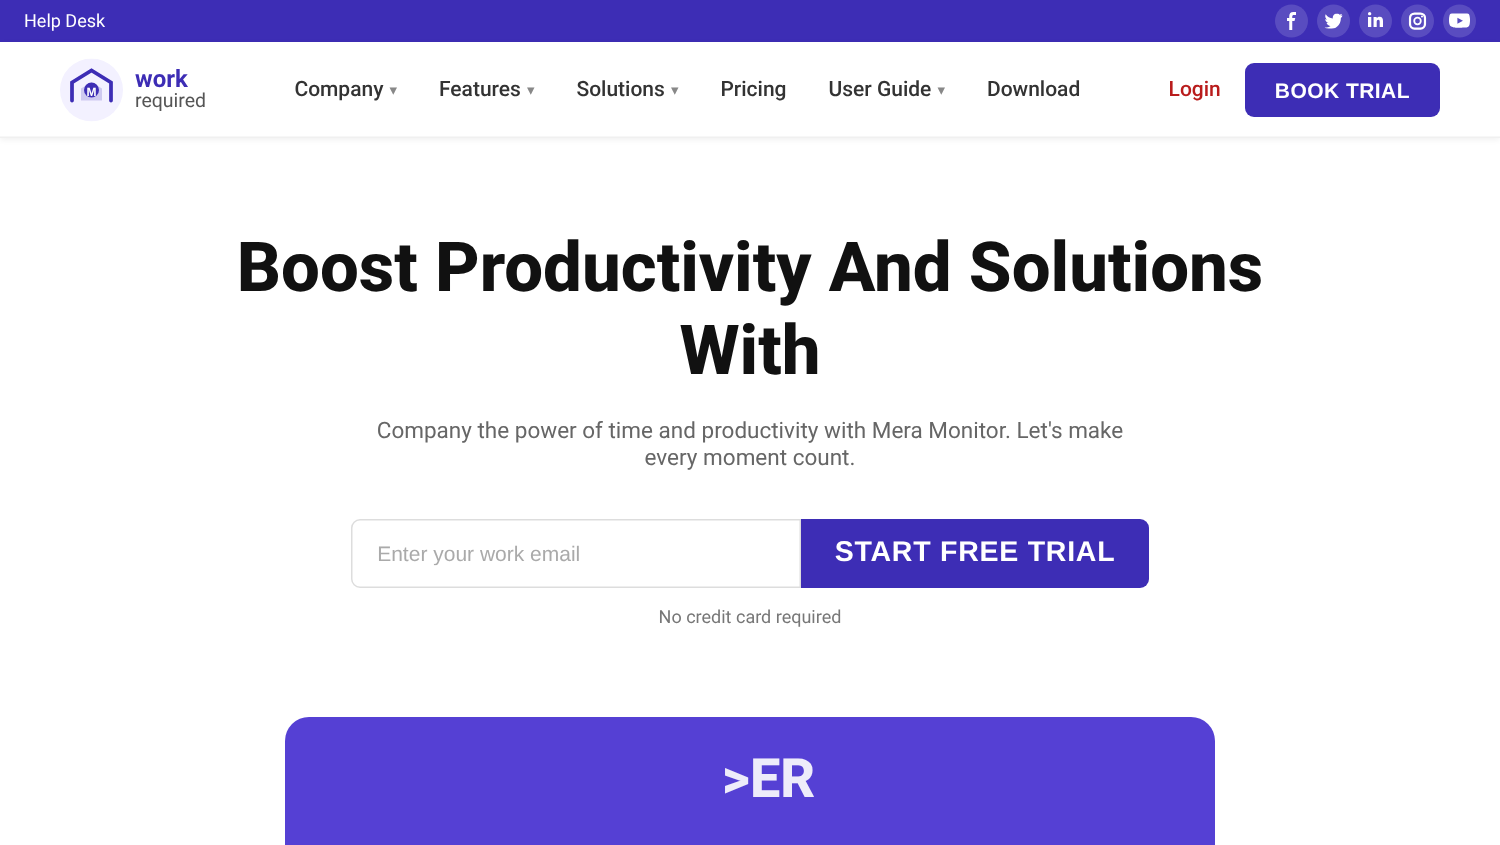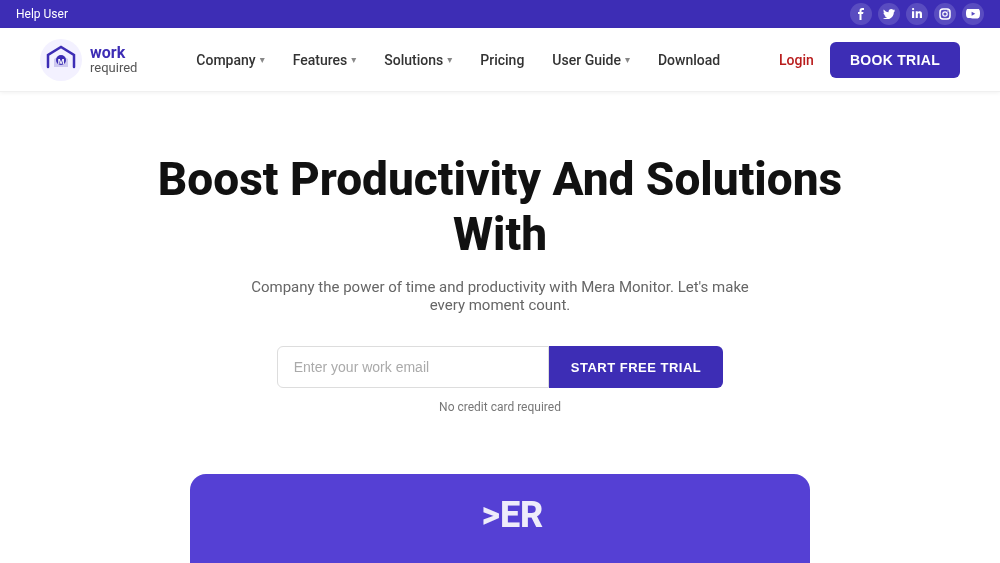--- a/index.html
+++ b/index.html
@@ -146,36 +146,36 @@
     }
 
     
     #cta-form {
       display: flex;
       justify-content: center;
       gap: 0;
       margin-bottom: 12px;
     }
     .email-input {
-      width: 272px;
+      width: 300px;
       padding: 12px 16px;
       border: 1px solid #ddd;
       border-radius: 6px 0 0 6px;
       font-size: 14px;
       outline: none;
       color: #333;
     }
     .email-input::placeholder { color: #aaa; }
     .start-trial-btn {
       background: #3d2db5;
       color: #fff;
       border: none;
       border-radius: 0 6px 6px 0;
       padding: 12px 22px;
-      font-size: 13px;
+      font-size: 19px;
       font-weight: 700;
       cursor: pointer;
       letter-spacing: 0.5px;
       text-transform: uppercase;
       white-space: nowrap;
     }
     .no-credit-card {
       font-size: 12px;
       color: #777;
       text-align: center;
@@ -212,21 +212,21 @@
       color: #fff;
       font-size: 36px;
       font-weight: 800;
       opacity: 0.9;
     }
   </style>
 </head>
 <body>
 
 <div id="top-bar">
-  <span>Help User</span>
+  <span>Help Desk</span>
   <div class="social-icons">
     <div class="social-icon">
       <svg width="10" height="12" viewBox="0 0 10 12" fill="white">
         <path d="M6.5 2H8V0H6.2C4.4 0 3.5 1 3.5 2.8V4H2V6H3.5V12H5.5V6H7L7.5 4H5.5V3C5.5 2.4 5.8 2 6.5 2Z"></path>
       </svg>
     </div>
     <div class="social-icon">
       <svg width="12" height="10" viewBox="0 0 12 10" fill="white">
         <path d="M12 1.2c-.4.2-.9.3-1.4.4.5-.3.9-.8 1.1-1.4-.5.3-1 .5-1.6.6C9.7.3 9 0 8.2 0 6.7 0 5.5 1.2 5.5 2.7c0 .2 0 .4.1.6C3.6 3.2 1.9 2.1.8.5.6.9.5 1.3.5 1.8c0 .9.5 1.7 1.2 2.2-.4 0-.8-.1-1.2-.4v.1c0 1.3.9 2.4 2.2 2.6-.2.1-.5.1-.8.1-.2 0-.4 0-.5-.1.4 1.1 1.4 2 2.7 2C2.9 9 1.8 9.3.6 9.3c-.2 0-.4 0-.6 0 1.1.7 2.4 1.1 3.8 1.1 4.6 0 7.1-3.8 7.1-7.1v-.3c.5-.4.9-.8 1.1-1.3z"></path>
       </svg>

